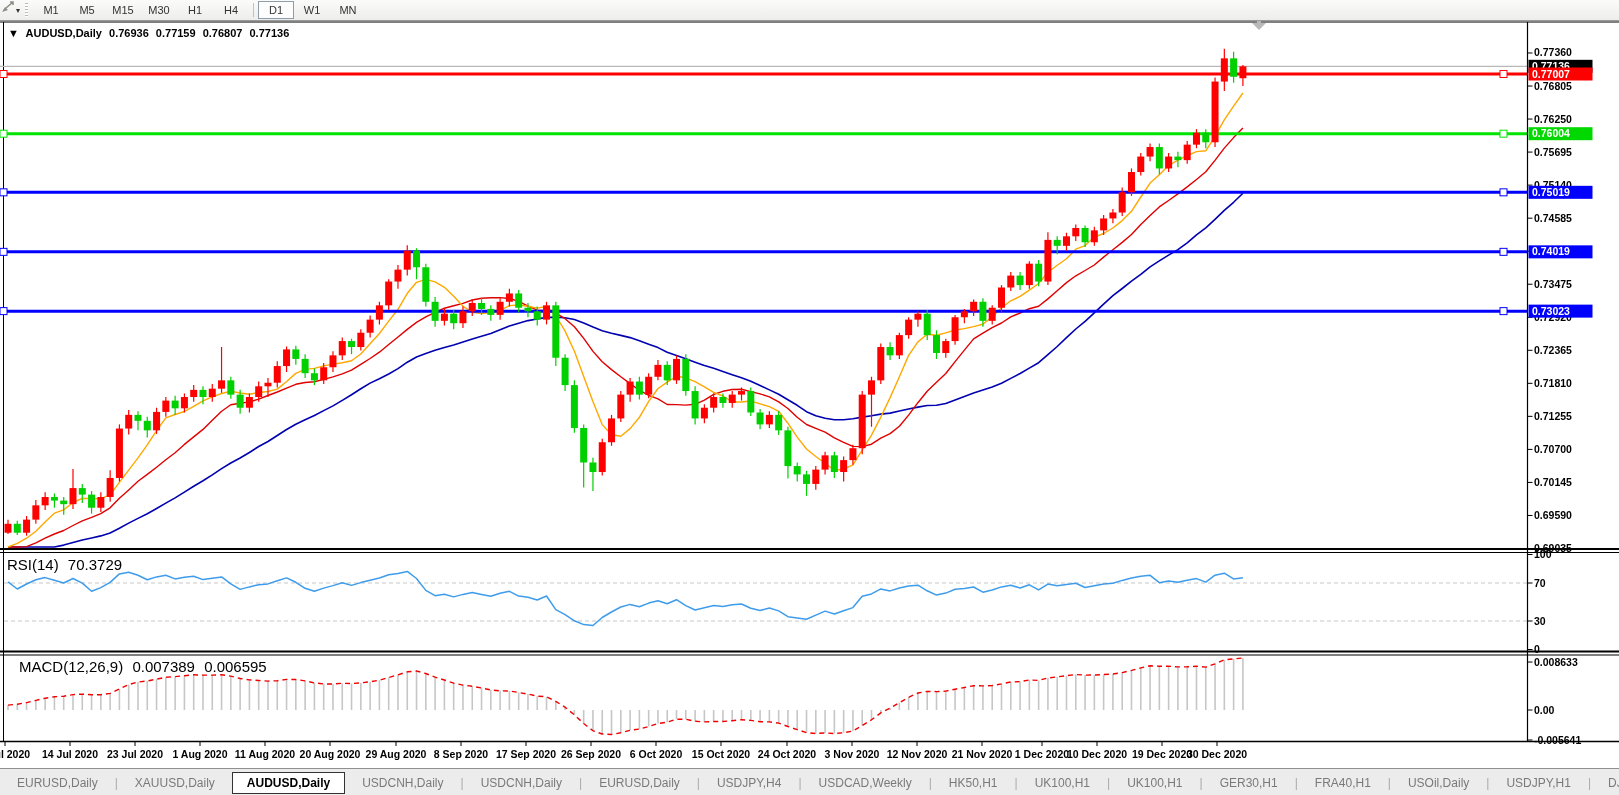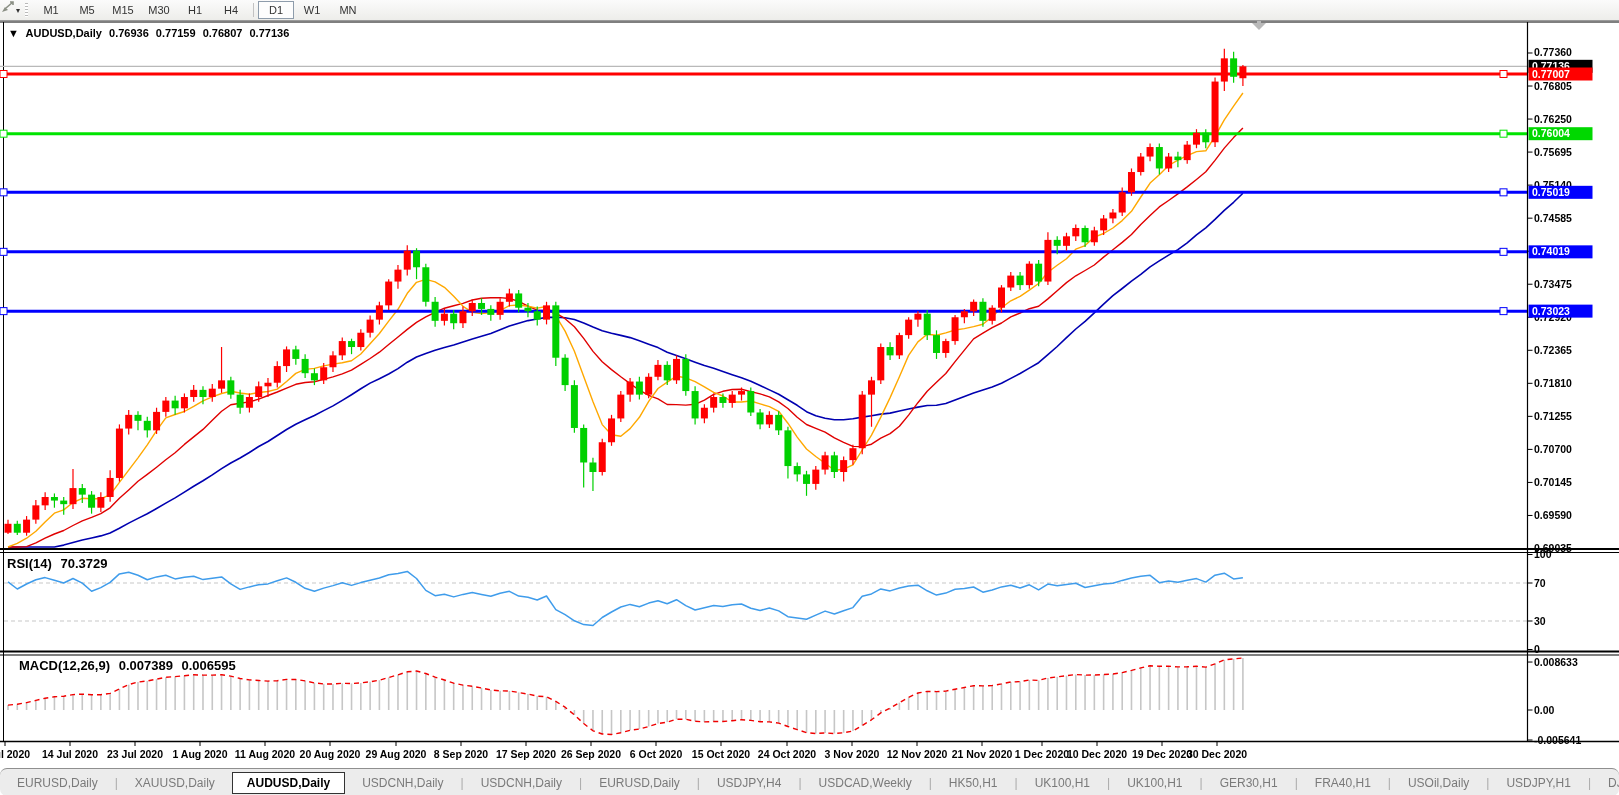--- a/index.html
+++ b/index.html
@@ -13,25 +13,25 @@
   .caret{font-size:8px;color:#333;margin:0 3px 0 0;}
   .grip{width:3px;height:14px;margin:0 5px 0 2px;
     background-image:repeating-linear-gradient(#b9b9b9 0 1px,#fff 1px 3px);}
   .tf-btn{min-width:26px;height:16px;line-height:16px;text-align:center;font-size:11px;
     color:#333;padding:0 4px;border:1px solid transparent;cursor:default;}
   .tf-btn.sel{background:#fdfdfd;border:1px solid #8e9cab;}
   .tool-sep{width:1px;height:14px;background:#c2c2c2;margin:0 4px;}
   
   .ohlc-title{position:absolute;left:8px;top:27px;font-size:11px;font-weight:bold;color:#000;z-index:4;}
   .ohlc-title span{margin-right:4px;}
-  .ind-label{position:absolute;left:7px;font-size:13px;font-weight:bold;color:#000;z-index:4;}
+  .ind-label{position:absolute;left:7px;font-size:15px;font-weight:normal;color:#000;z-index:4;}
   .ind-label span{margin-right:5px;}
   
   #tabbar{position:absolute;left:0;top:768px;width:1619px;height:27px;background:#ececec;
-    border-top:1px solid #8f8f8f;display:flex;align-items:center;z-index:5;font-size:12px;color:#7a7a7a;border-radius:7px;}
+    border-top:1px solid #8f8f8f;display:flex;align-items:center;z-index:5;font-size:12px;color:#7a7a7a;}
   .tab{padding:0 17px;white-space:nowrap;line-height:22px;}
   .tab.active{background:#fff;border:1px solid #333;color:#000;font-weight:bold;line-height:20px;padding:0 14px;}
   .tab-sep{color:#aaa;}
   svg{position:absolute;left:0;top:0;z-index:1;}
 </style>
 </head>
 <body>
 
 <div id="app">
   <svg id="chart-svg" width="1619" height="795">

